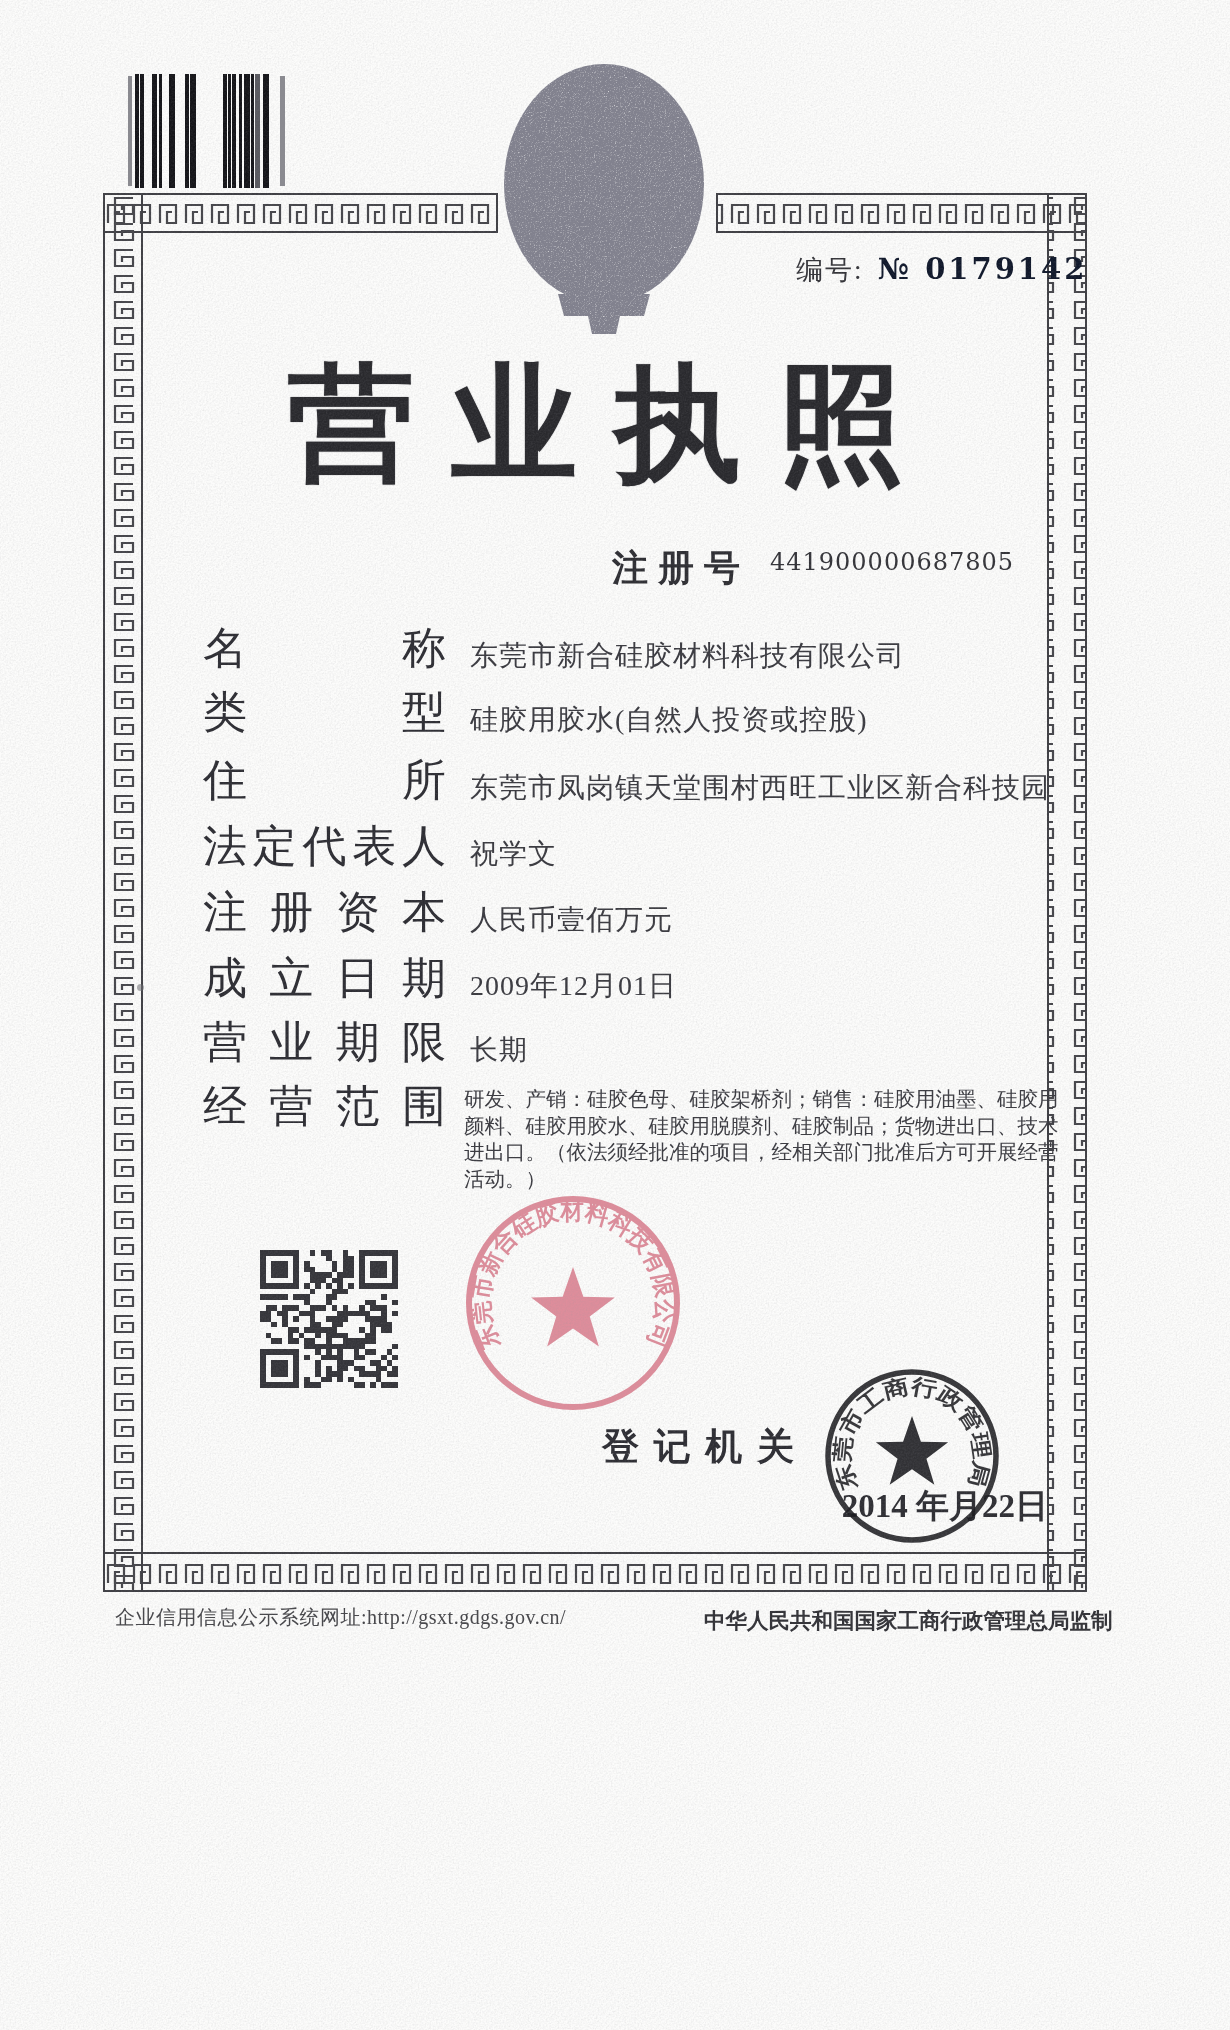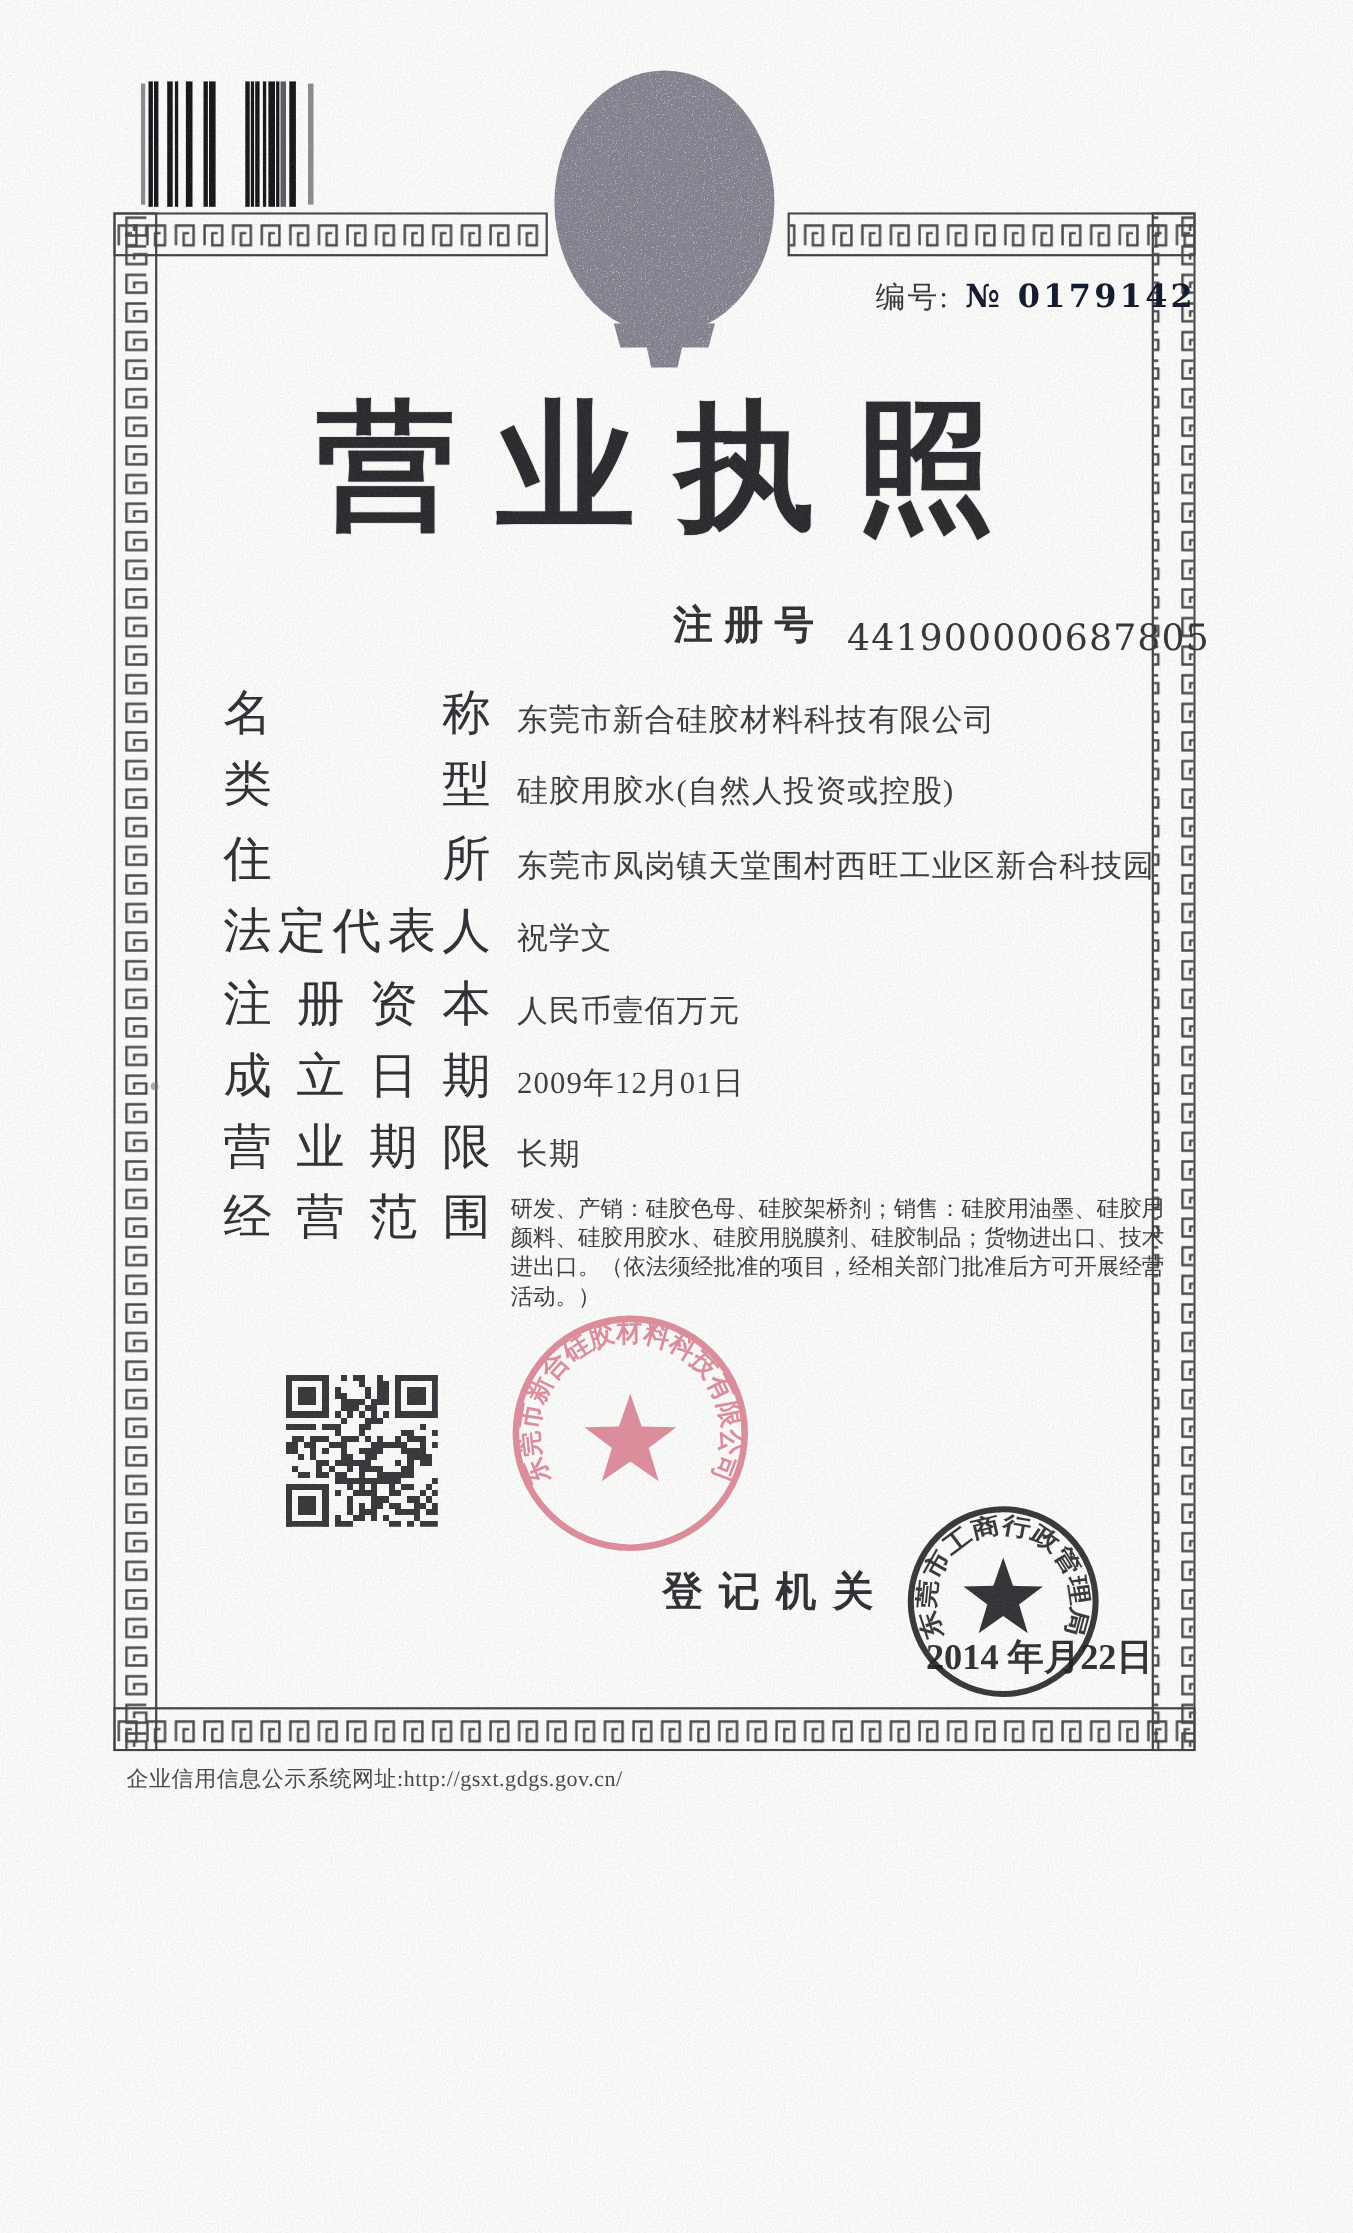--- a/index.html
+++ b/index.html
@@ -20,21 +20,21 @@
 
   
   .title{position:absolute;left:288px;top:350px;width:616px;z-index:3;
          font-family:"Liberation Sans",sans-serif;font-weight:900;font-size:126px;line-height:1.18;
          color:#29292d;display:flex;justify-content:space-between;text-shadow:0 0 1px #55555a;}
 
   
   .regline{position:absolute;left:0;top:544px;width:1100px;z-index:3;}
   .regno-label{position:absolute;left:612px;top:0;width:128px;font-size:36px;font-weight:600;
                color:#2e2e33;display:flex;justify-content:space-between;}
-  .regno{position:absolute;left:770px;top:16px;font-size:33px;letter-spacing:1px;color:#333338;
+  .regno{position:absolute;left:770px;top:4px;font-size:24px;letter-spacing:1px;color:#333338;
          font-family:"DejaVu Serif",serif;}
 
   
   .row{position:absolute;left:0;width:1100px;height:62px;z-index:3;}
   .row-label{position:absolute;left:203px;top:0;width:243px;font-size:44px;font-weight:500;
              line-height:1.15;color:#2d2d33;display:flex;justify-content:space-between;}
   .row-value{position:absolute;left:470px;top:14px;font-size:28px;letter-spacing:1px;
              color:#3a3a40;line-height:1.25;}
   .row-value.scope{left:464px;top:4px;width:596px;font-size:20.5px;line-height:26.5px;letter-spacing:0;}
 
@@ -469,20 +469,21 @@
       <path id="arcBlk" d="M -53.7 31 A 62 62 0 1 1 53.7 31" fill="none"></path>
     </defs>
     <circle cx="0" cy="0" r="84" fill="none" stroke="#1b1b1f" stroke-width="5.5"></circle>
     <path transform="translate(0,-2) scale(38)" fill="#16161a" d="M0,-1 L0.235,-0.324 L0.951,-0.309 L0.380,0.124 L0.588,0.809 L0,0.4 L-0.588,0.809 L-0.380,0.124 L-0.951,-0.309 L-0.235,-0.324 Z"></path>
     <text font-size="21.5" fill="#1b1b1f" font-weight="700" font-family="Liberation Serif,serif">
       <textPath href="#arcBlk" startOffset="0" textLength="256" lengthAdjust="spacingAndGlyphs">东莞市工商行政管理局</textPath>
     </text>
   </svg>
 
   <div class="footer-left">企业信用信息公示系统网址:http://gsxt.gdgs.gov.cn/</div>
+  <div class="footer-right">中华人民共和国国家工商行政管理总局监制</div>
 
   <svg class="noise" width="1230" height="2030">
     <filter id="pn">
       <feTurbulence type="fractalNoise" baseFrequency="0.6" numOctaves="2" stitchTiles="stitch"></feTurbulence>
       <feColorMatrix type="matrix" values="0 0 0 0 0.3  0 0 0 0 0.3  0 0 0 0 0.32  0.5 0.5 0.5 0 -0.62"></feColorMatrix>
     </filter>
     <rect width="1230" height="2030" filter="url(#pn)" opacity="0.35"></rect>
   </svg>
 
 </div>

